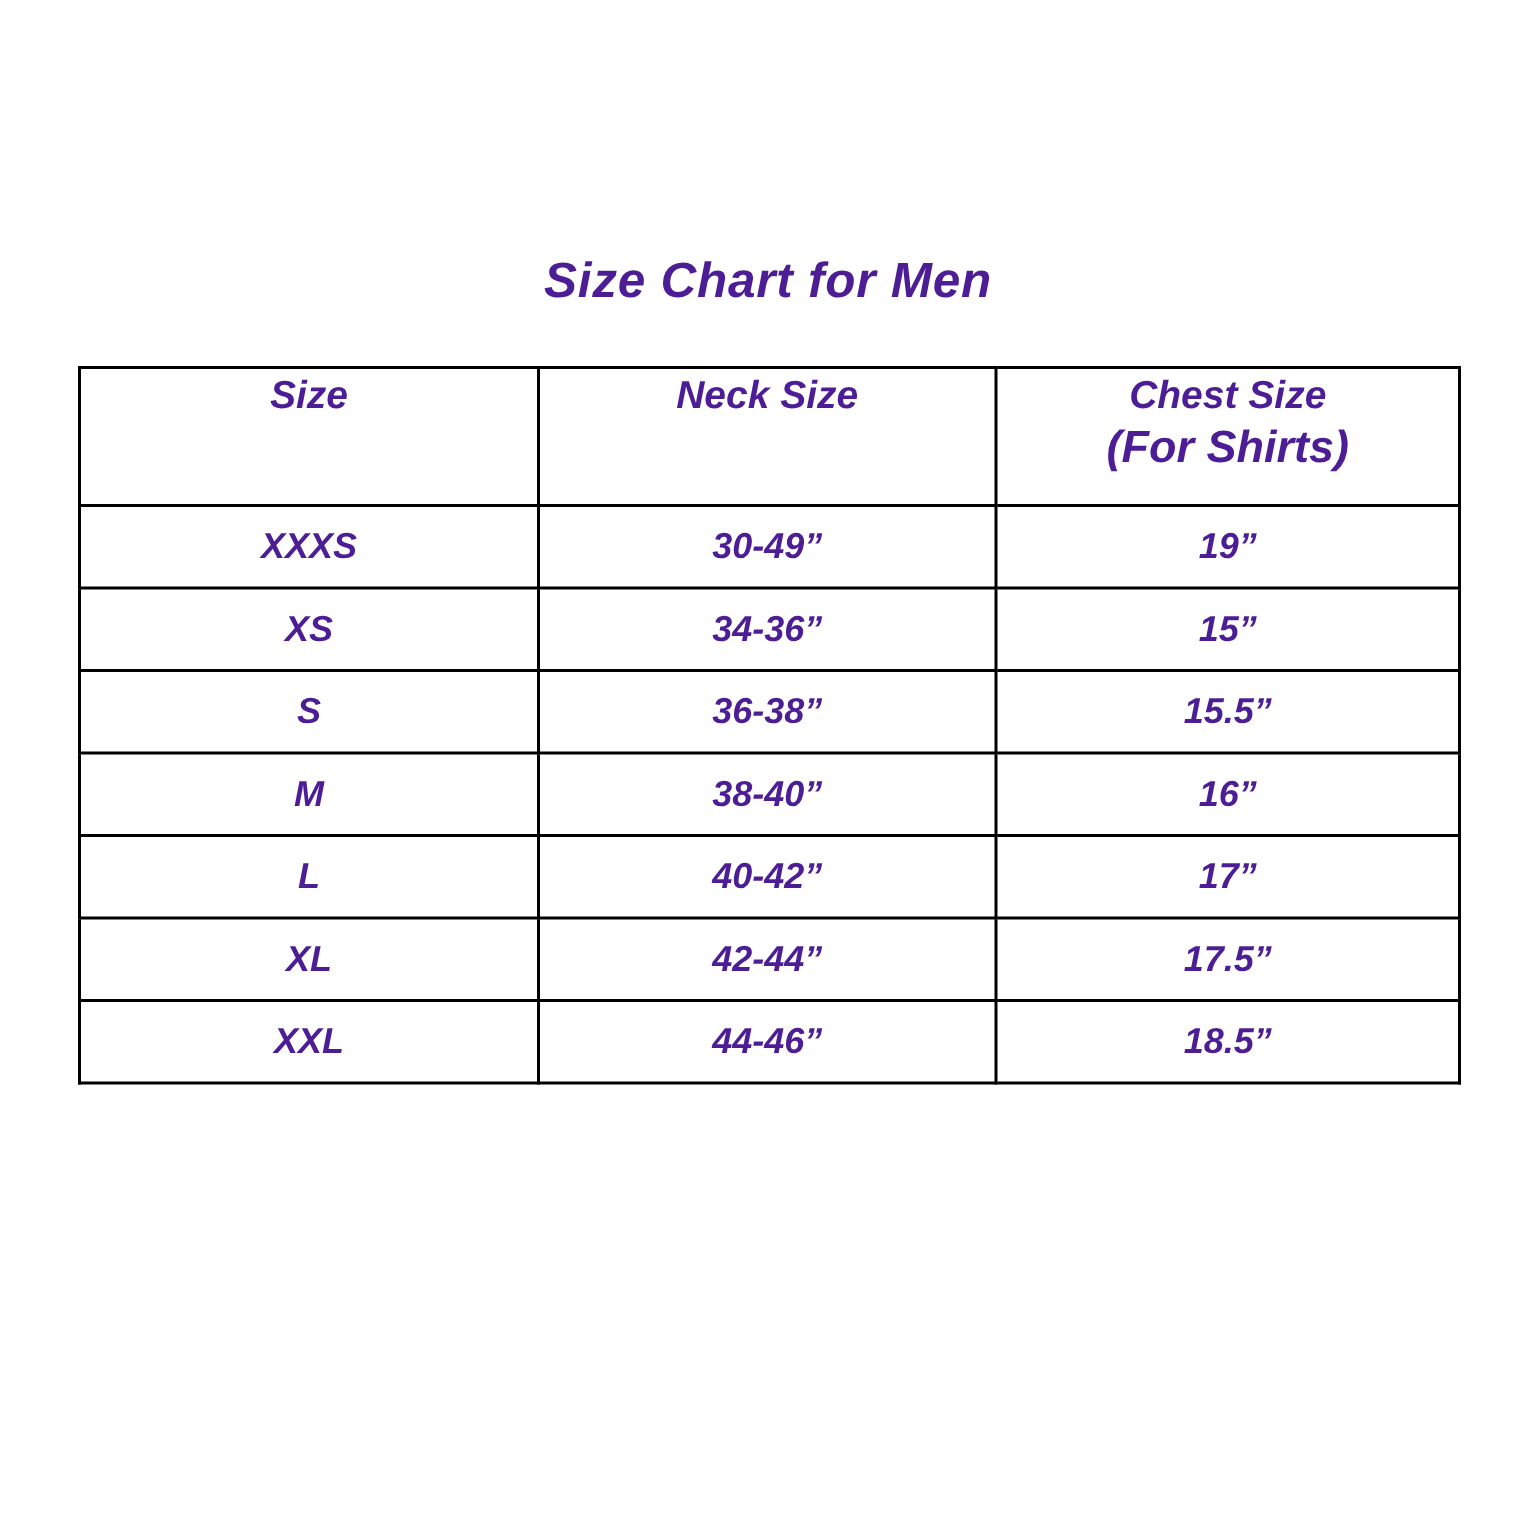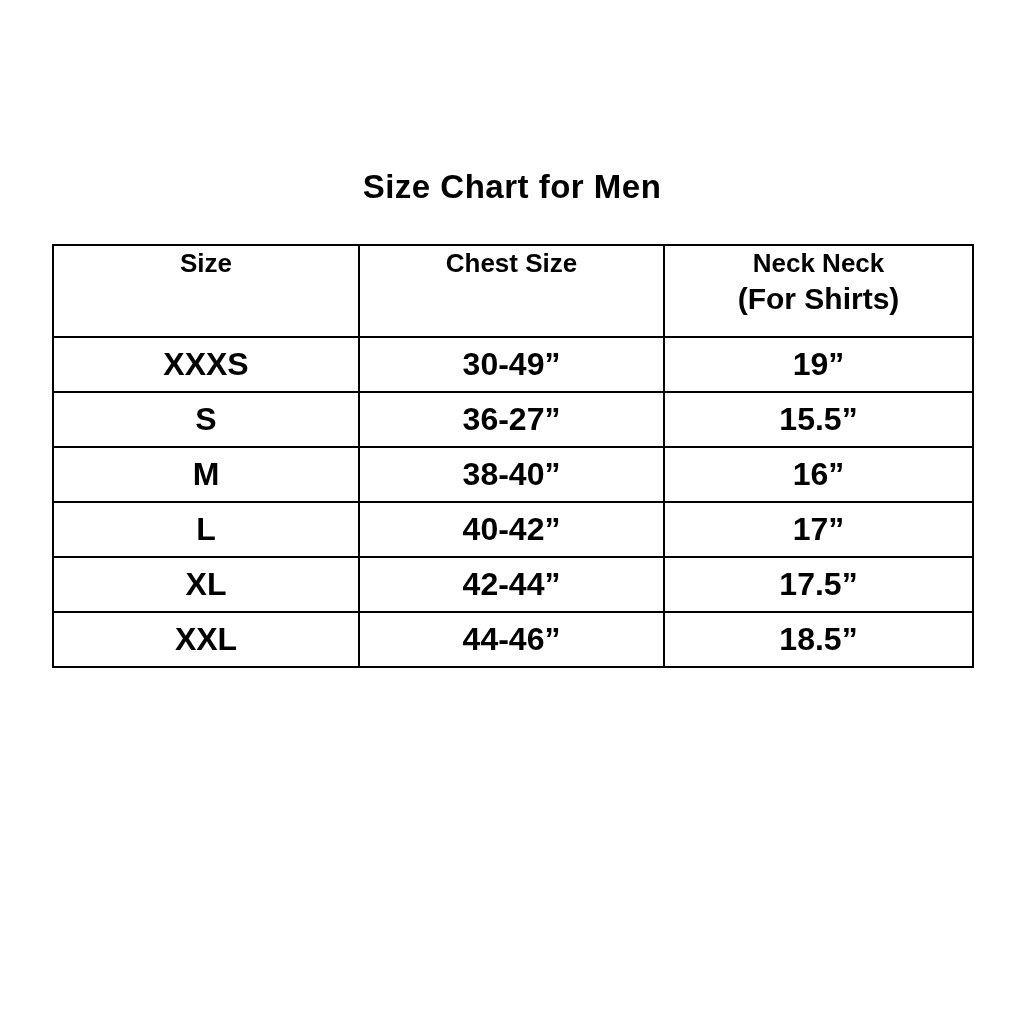--- a/index.html
+++ b/index.html
@@ -6,21 +6,22 @@
     margin: 0;
     padding: 0;
     background: #ffffff;
   }
   .canvas {
     position: relative;
     width: 1024px;
     height: 1024px;
     background: #ffffff;
     font-family: "Liberation Sans", sans-serif;
-    color: #000000;
+    color: #4c1d95;
+    font-style: italic;
   }
   .chart-title {
     position: absolute;
     top: 168px;
     left: 0;
     width: 100%;
     text-align: center;
     font-size: 33px;
     font-weight: bold;
     letter-spacing: 0.5px;
@@ -43,21 +44,21 @@
   table.size-table th {
     height: 88px;
     vertical-align: top;
     font-size: 26px;
     font-weight: bold;
     line-height: 1.25;
   }
   table.size-table td {
     height: 51px;
     vertical-align: middle;
-    font-size: 32px;
+    font-size: 24px;
     font-weight: bold;
   }
   col.c1 { width: 306px; }
   col.c2 { width: 305px; }
   col.c3 { width: 309px; }
   .header-sub {
     display: block;
     font-size: 30px;
     font-weight: bold;
   }
@@ -74,37 +75,42 @@
       <col class="c1">
         <col class="c2">
         <col class="c3">
     </colgroup>
     <thead>
       <tr>
         <th>
           <span>Size</span>
         </th>
         <th>
-          <span>Chest Size</span>
+          <span>Neck Size</span>
         </th>
         <th>
-          <span>Neck Neck</span>
+          <span>Chest Size</span>
           <span class="header-sub">(For Shirts)</span>
         </th>
       </tr>
     </thead>
     <tbody>
       <tr>
         <td>XXXS</td>
         <td>30-49”</td>
         <td>19”</td>
       </tr>
       <tr>
+        <td>XS</td>
+        <td>34-36”</td>
+        <td>15”</td>
+      </tr>
+      <tr>
         <td>S</td>
-        <td>36-27”</td>
+        <td>36-38”</td>
         <td>15.5”</td>
       </tr>
       <tr>
         <td>M</td>
         <td>38-40”</td>
         <td>16”</td>
       </tr>
       <tr>
         <td>L</td>
         <td>40-42”</td>

